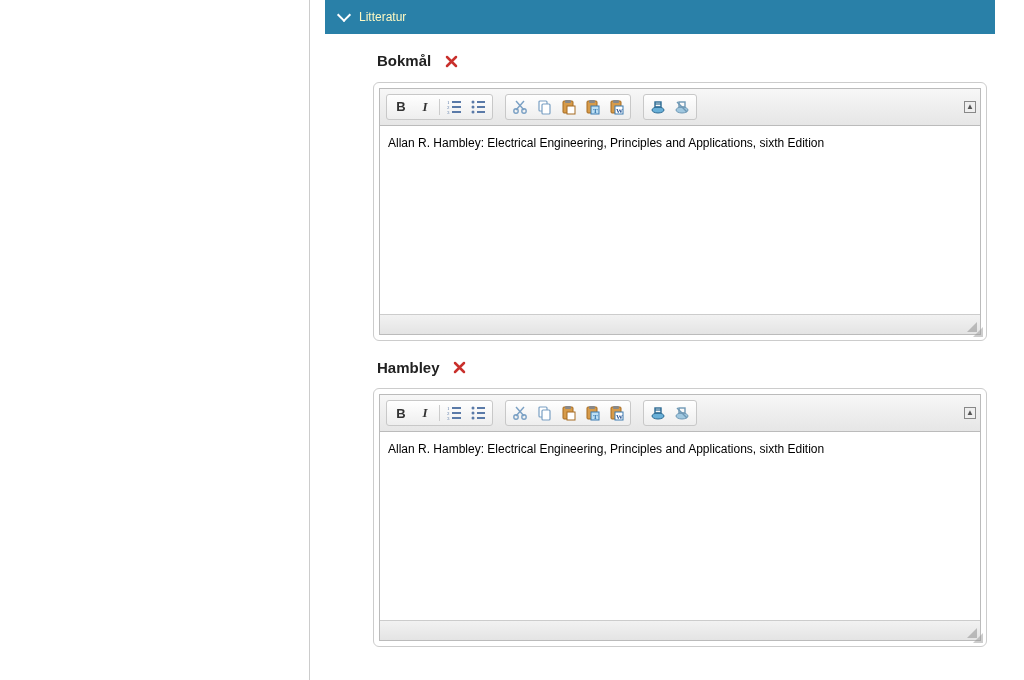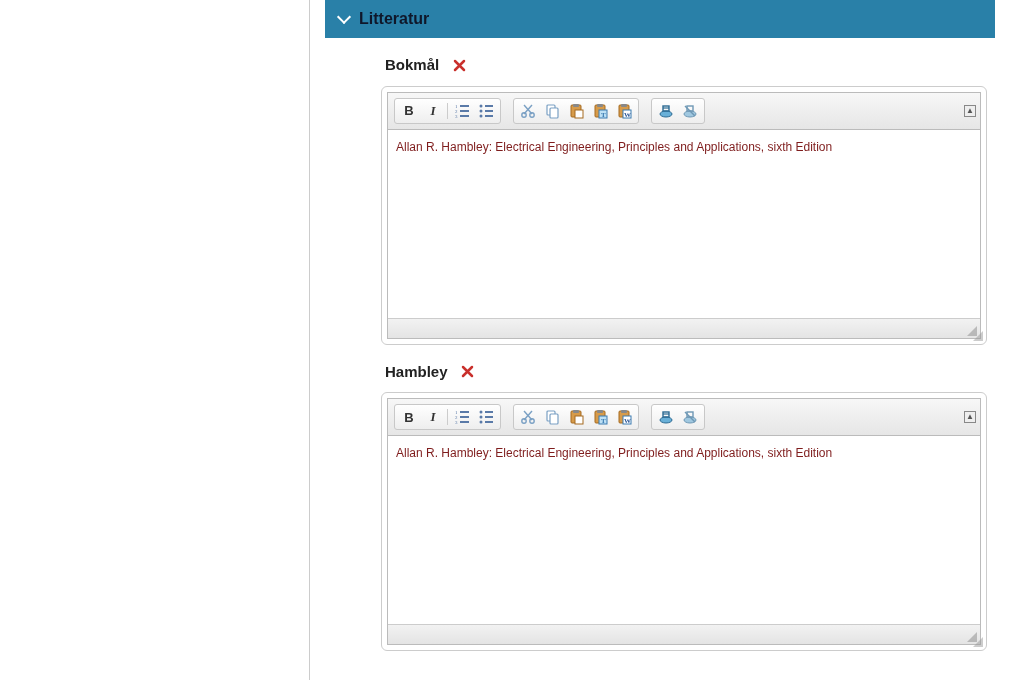--- a/index.html
+++ b/index.html
@@ -1,41 +1,41 @@
 <!DOCTYPE html>
 <html><head>
   <meta charset="utf-8">
   <style>
     * { box-sizing: border-box; margin: 0; padding: 0; }
     body { font-family: Arial, Helvetica, sans-serif; background: #fff; font-size: 13px; color: #333; }
     .page { width: 1024px; height: 680px; position: relative; }
     .sidebar-spacer { position: absolute; left: 0; top: 0; width: 310px; height: 680px; border-right: 1px solid #ccc; }
     .main { position: absolute; left: 325px; top: 0; width: 670px; }
 
-    .section-header { background: #2980a8; color: #0f172a; padding: 10px 14px; font-size: 16px; display: flex; align-items: center; gap: 10px; font-weight: bold; }
+    .section-header { background: #2980a8; color: #fef9c3; padding: 10px 14px; font-size: 12px; display: flex; align-items: center; gap: 10px; }
     .section-header .chev { border: solid #fff; border-width: 0 2px 2px 0; display: inline-block; padding: 4px; transform: rotate(45deg); margin-top: -4px; }
 
-    .lang-block { margin: 18px 8px 6px 16px; padding-left: 40px; }
+    .lang-block { margin: 18px 8px 6px 8px; padding-left: 40px; }
     .lang-title { font-weight: bold; font-size: 15px; color: #222; display: inline-block; margin-left: 4px; }
     .delete-x { color: #c9302c; font-weight: bold; font-size: 16px; display: inline-block; margin-left: 10px; cursor: pointer; vertical-align: middle; }
 
     .editor-outer { margin-top: 10px; border: 1px solid #ccc; border-radius: 6px; padding: 5px; background: #fff; position: relative; }
     .editor-frame { border: 1px solid #bbb; background: #fcfcfc; }
 
     .toolbar { background: linear-gradient(#f7f7f7, #e6e6e6); border-bottom: 1px solid #bbb; padding: 5px 6px; display: flex; align-items: center; gap: 3px; position: relative; }
     .tb-group { display: flex; align-items: center; border: 1px solid #c8c8c8; border-radius: 3px; background: linear-gradient(#fff, #eee); padding: 2px 4px; gap: 4px; }
     .tb-sep { width: 6px; }
     .tb-btn { width: 20px; height: 20px; display: flex; align-items: center; justify-content: center; cursor: pointer; font-family: Georgia, serif; font-size: 13px; color: #333; }
     .tb-btn.bold { font-weight: bold; font-family: Arial; }
     .tb-btn.italic { font-style: italic; font-weight: bold; }
     .list-icon { display: block; }
     .clip-icon { display: block; }
     .tb-collapse { position: absolute; right: 4px; top: 50%; transform: translateY(-50%); width: 12px; height: 12px; border: 1px solid #888; background: #eee; font-size: 8px; line-height: 10px; text-align: center; color: #555; cursor: pointer; }
 
-    .editor-content { min-height: 188px; background: #fff; padding: 10px 8px; font-size: 12px; font-family: Arial, sans-serif; color: #7f1d1d; }
+    .editor-content { min-height: 188px; background: #fff; padding: 10px 8px; font-size: 12px; font-family: Arial, sans-serif; color: #000000; }
     .editor-footer { height: 20px; background: linear-gradient(#f2f2f2, #e4e4e4); position: relative; border-top: 1px solid #ccc; }
     .resize-grip { position: absolute; right: 2px; bottom: 1px; width: 14px; height: 14px; }
     .resize-grip::before { content: ""; position: absolute; right: 1px; bottom: 1px; width: 0; height: 0; border-style: solid; border-width: 0 0 10px 10px; border-color: transparent transparent #9a9a9a transparent; opacity: .6; }
     .outer-grip { position: absolute; right: 2px; bottom: 2px; width: 14px; height: 14px; }
     .outer-grip::before { content: ""; position: absolute; right: 1px; bottom: 1px; width: 0; height: 0; border-style: solid; border-width: 0 0 10px 10px; border-color: transparent transparent #9a9a9a transparent; opacity: .5; }
   </style>
 </head>
 <body>
 
 <div class="page">

